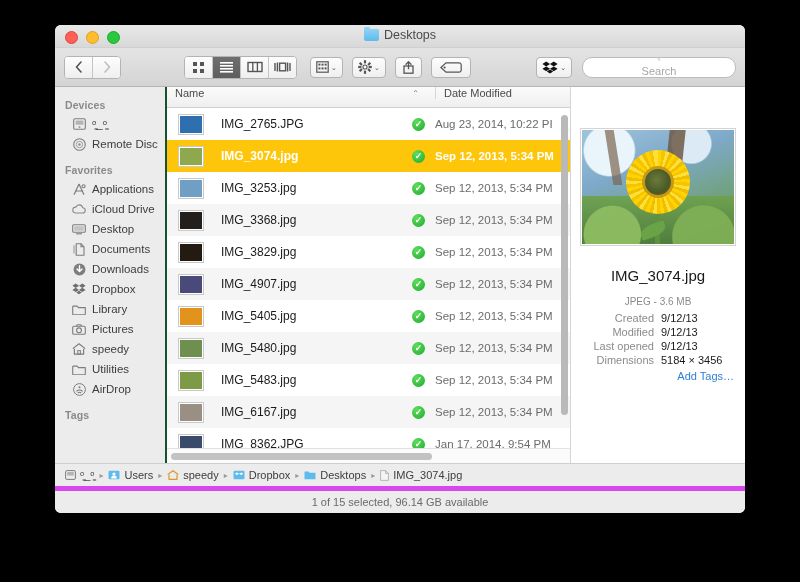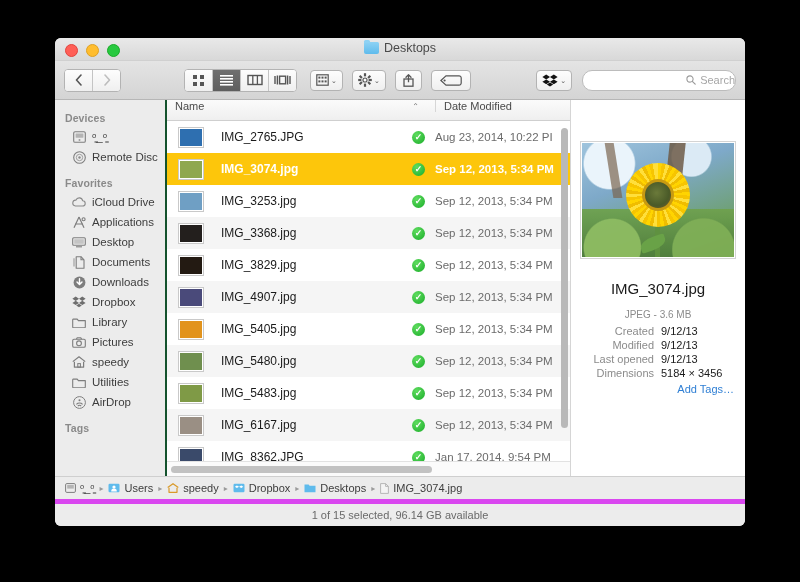--- a/index.html
+++ b/index.html
@@ -4,21 +4,21 @@
 <style>
   html,body{margin:0;padding:0;}
   body{
     width:800px;height:582px;
     background:#000;
     font-family:"Liberation Sans", sans-serif;
     -webkit-font-smoothing:antialiased;
     overflow:hidden;
   }
   .window{
-    position:absolute;left:55px;top:38px;
+    position:absolute;left:55px;top:25px;
     width:690px;height:488px;
     background:#ececec;
     border-radius:6px;
     overflow:hidden;
     box-shadow:0 6px 24px rgba(0,0,0,.55);
     display:flex;flex-direction:column;
   }
   
   .titlebar{
     height:22px;flex:0 0 22px;
@@ -68,22 +68,22 @@
     display:flex;align-items:center;justify-content:center;gap:2px;
     padding:0 5px;box-sizing:border-box;
   }
   .nav-group{margin-right:0;}
   .view-group{margin-left:0;}
   .chev{font-size:7px;color:#555;line-height:1;}
   .spacer{flex:1;}
   .search{
     width:152px;height:19px;border-radius:10px;
     background:#fff;border:1px solid #bcbcbc;
-    display:flex;align-items:center;justify-content:flex-end;gap:4px;
-    font-size:11px;color:#a6a6a6;
+    display:flex;align-items:center;justify-content:space-between;gap:4px;
+    font-size:11px;color:#a6a6a6;flex-direction:column;
   }
   
   .bodyrow{flex:1;display:flex;min-height:0;}
   
   .sidebar{
     width:110px;flex:0 0 110px;
     background:#ececec;
     border-right:2px solid #14532d;
     padding-top:8px;overflow:hidden;
   }
@@ -382,37 +382,37 @@
               <circle cx="6.5" cy="6.5" r="1.2" fill="#8a8a8a"></circle>
             </svg>
         </span>
         <span>Remote Disc</span>
       </div>
 
       <div class="sb-head" style="padding-top:10px">Favorites</div>
 
       <div class="sb-item">
         <span class="sb-ico">
-          <svg width="14" height="10" viewBox="0 0 14 10">
-              <path d="M3.4 9 H10.6 a2.6 2.6 0 0 0 0-5.2 3.4 3.4 0 0 0-6.6-0.6 2.4 2.4 0 0 0-0.6 5.8Z" fill="none" stroke="#8a8a8a" stroke-width="1.1" stroke-linejoin="round"></path>
-            </svg>
-        </span>
-        <span>iCloud Drive</span>
-      </div>
-
-      <div class="sb-item">
-        <span class="sb-ico">
           <svg width="14" height="13" viewBox="0 0 14 13">
               <path d="M7 1 L12 11.8" stroke="#7d7d7d" stroke-width="1.2" fill="none"></path>
               <path d="M7 1 L2 11.8" stroke="#7d7d7d" stroke-width="1.2" fill="none"></path>
               <line x1="3.3" y1="8" x2="10.7" y2="8" stroke="#7d7d7d" stroke-width="1.2"></line>
               <circle cx="11.6" cy="3.3" r="1.5" fill="none" stroke="#7d7d7d" stroke-width="1.1"></circle>
             </svg>
         </span>
         <span>Applications</span>
+      </div>
+
+      <div class="sb-item">
+        <span class="sb-ico">
+          <svg width="14" height="10" viewBox="0 0 14 10">
+              <path d="M3.4 9 H10.6 a2.6 2.6 0 0 0 0-5.2 3.4 3.4 0 0 0-6.6-0.6 2.4 2.4 0 0 0-0.6 5.8Z" fill="none" stroke="#8a8a8a" stroke-width="1.1" stroke-linejoin="round"></path>
+            </svg>
+        </span>
+        <span>iCloud Drive</span>
       </div>
 
       <div class="sb-item">
         <span class="sb-ico">
           <svg width="14" height="11" viewBox="0 0 14 11">
               <rect x="0.7" y="0.7" width="12.6" height="7.6" rx="1" fill="none" stroke="#7d7d7d" stroke-width="1.1"></rect>
               <rect x="2.2" y="2.2" width="9.6" height="4.6" fill="#c4c4c4"></rect>
               <rect x="4" y="9" width="6" height="1.5" fill="#9b9b9b"></rect>
             </svg>
         </span>

